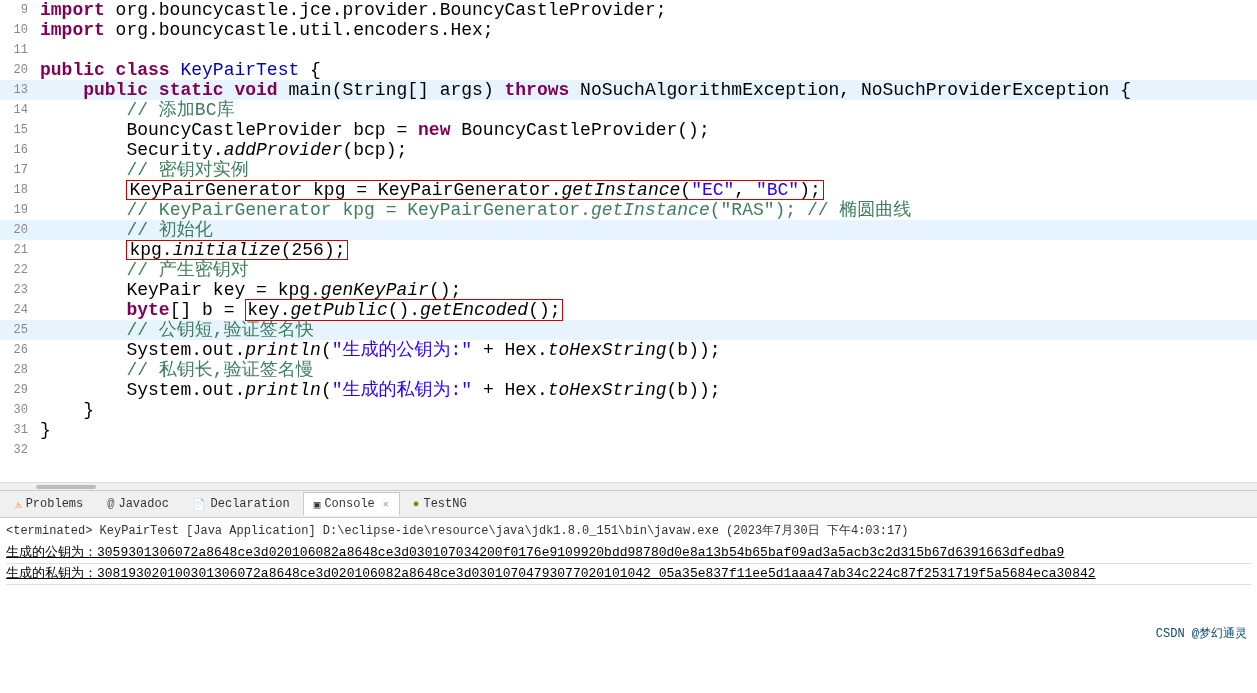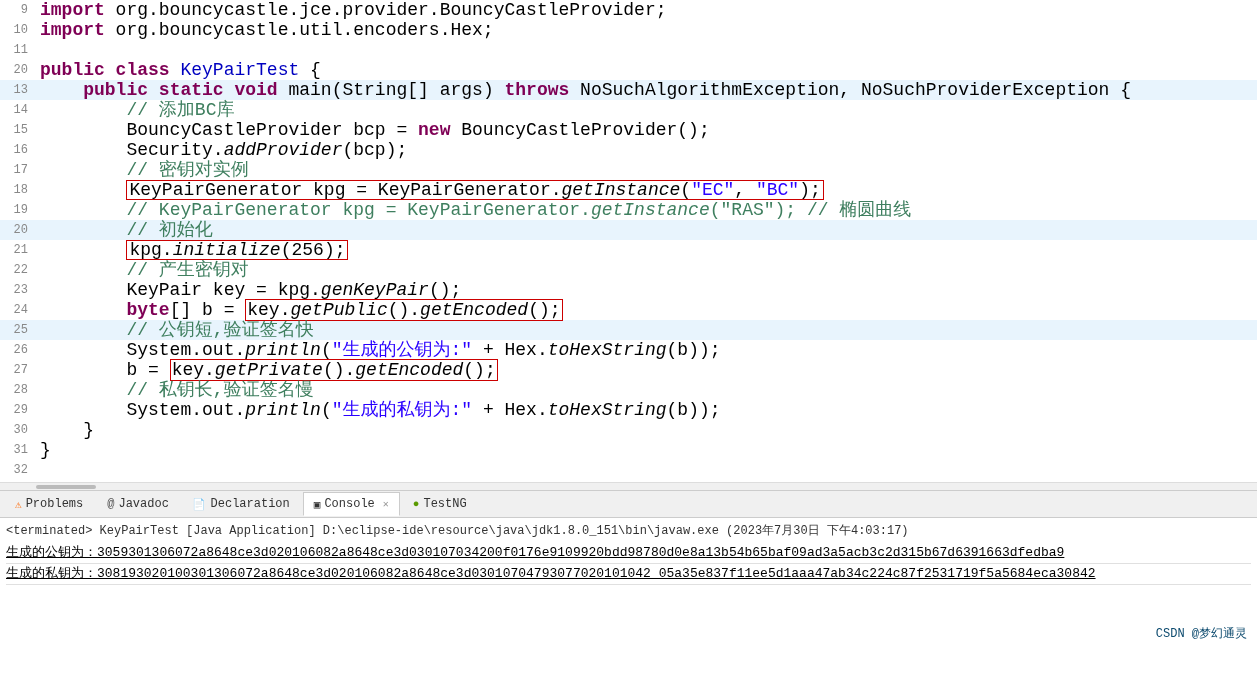--- a/index.html
+++ b/index.html
@@ -222,24 +222,20 @@
     <tr class="highlighted">
       <td class="line-num">25</td>
       <td class="line-content">        <span class="comment">// 公钥短,验证签名快</span></td>
     </tr>
 
     <tr>
       <td class="line-num">26</td>
       <td class="line-content">        System.<span class="var">out</span>.<span class="method">println</span>(<span class="string">"生成的公钥为:"</span> + Hex.<span class="method">toHexString</span>(b));</td>
     </tr>
 
-    <tr>
-      <td class="line-num">27</td>
-      <td class="line-content">        b = <span style="display:inline;border:1.5px solid #cc0000;padding:0 1px;">key.<span class="method">getPrivate</span>().<span class="method">getEncoded</span>();</span></td>
-    </tr>
 
     <tr>
       <td class="line-num">28</td>
       <td class="line-content">        <span class="comment">// 私钥长,验证签名慢</span></td>
     </tr>
 
     <tr>
       <td class="line-num">29</td>
       <td class="line-content">        System.<span class="var">out</span>.<span class="method">println</span>(<span class="string">"生成的私钥为:"</span> + Hex.<span class="method">toHexString</span>(b));</td>
     </tr>

